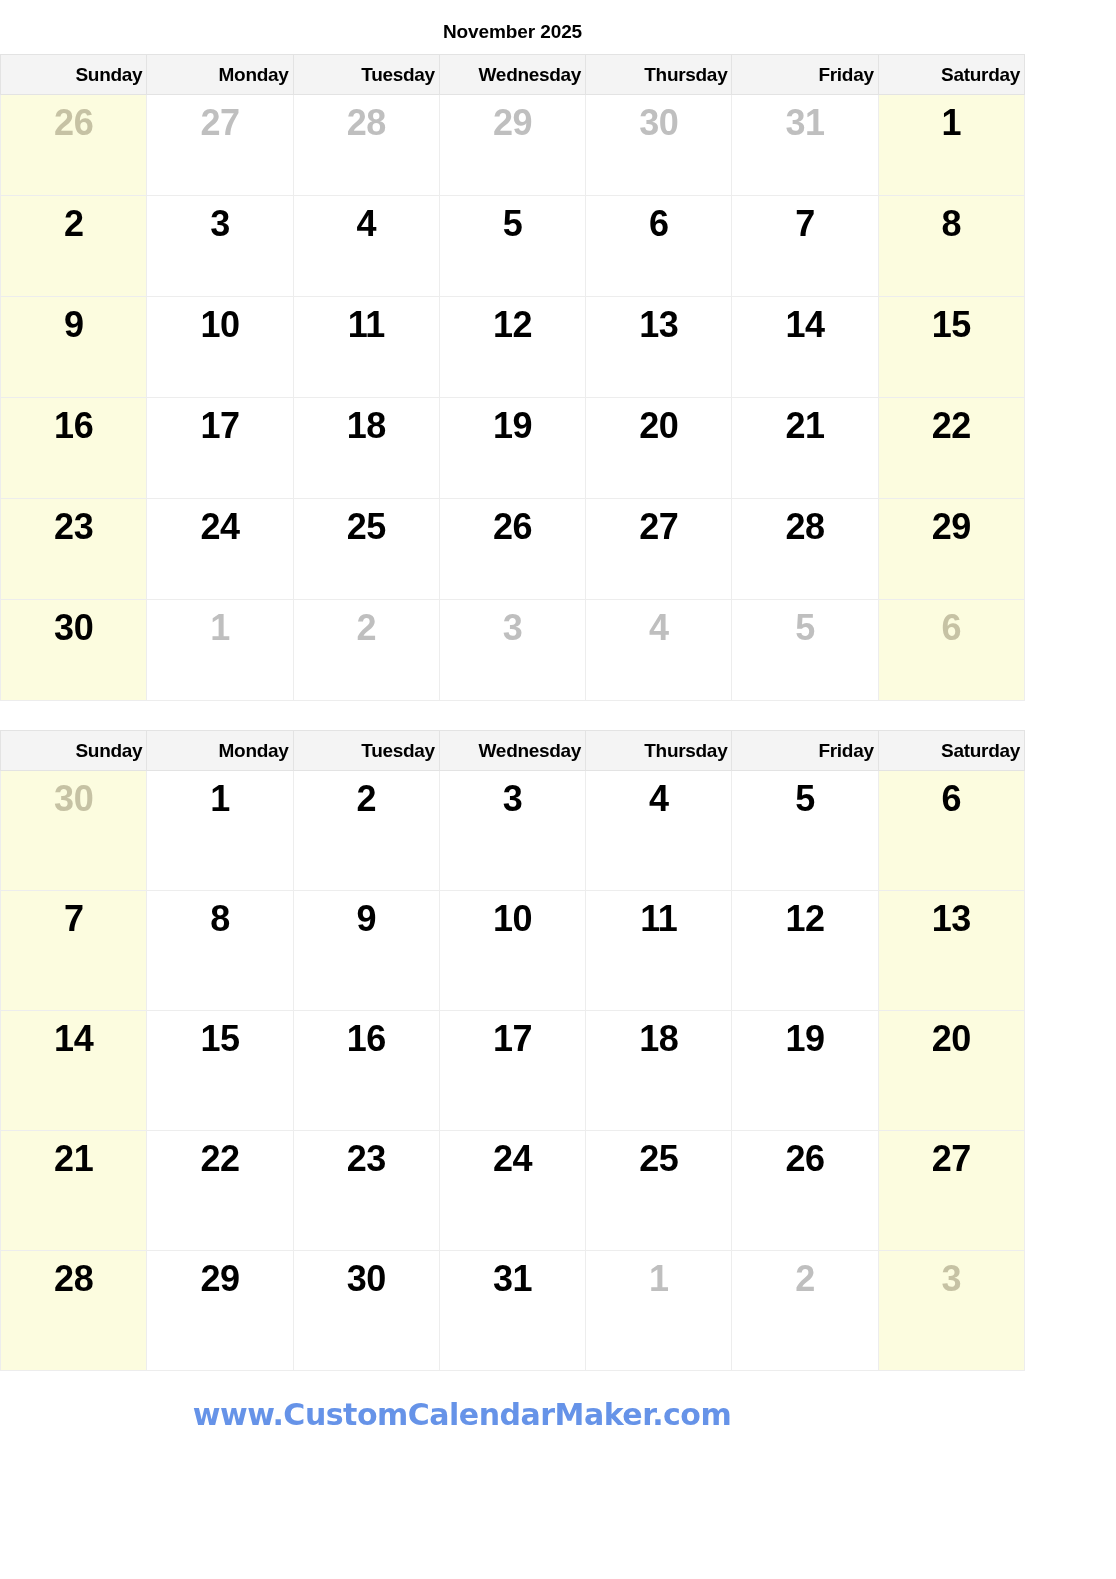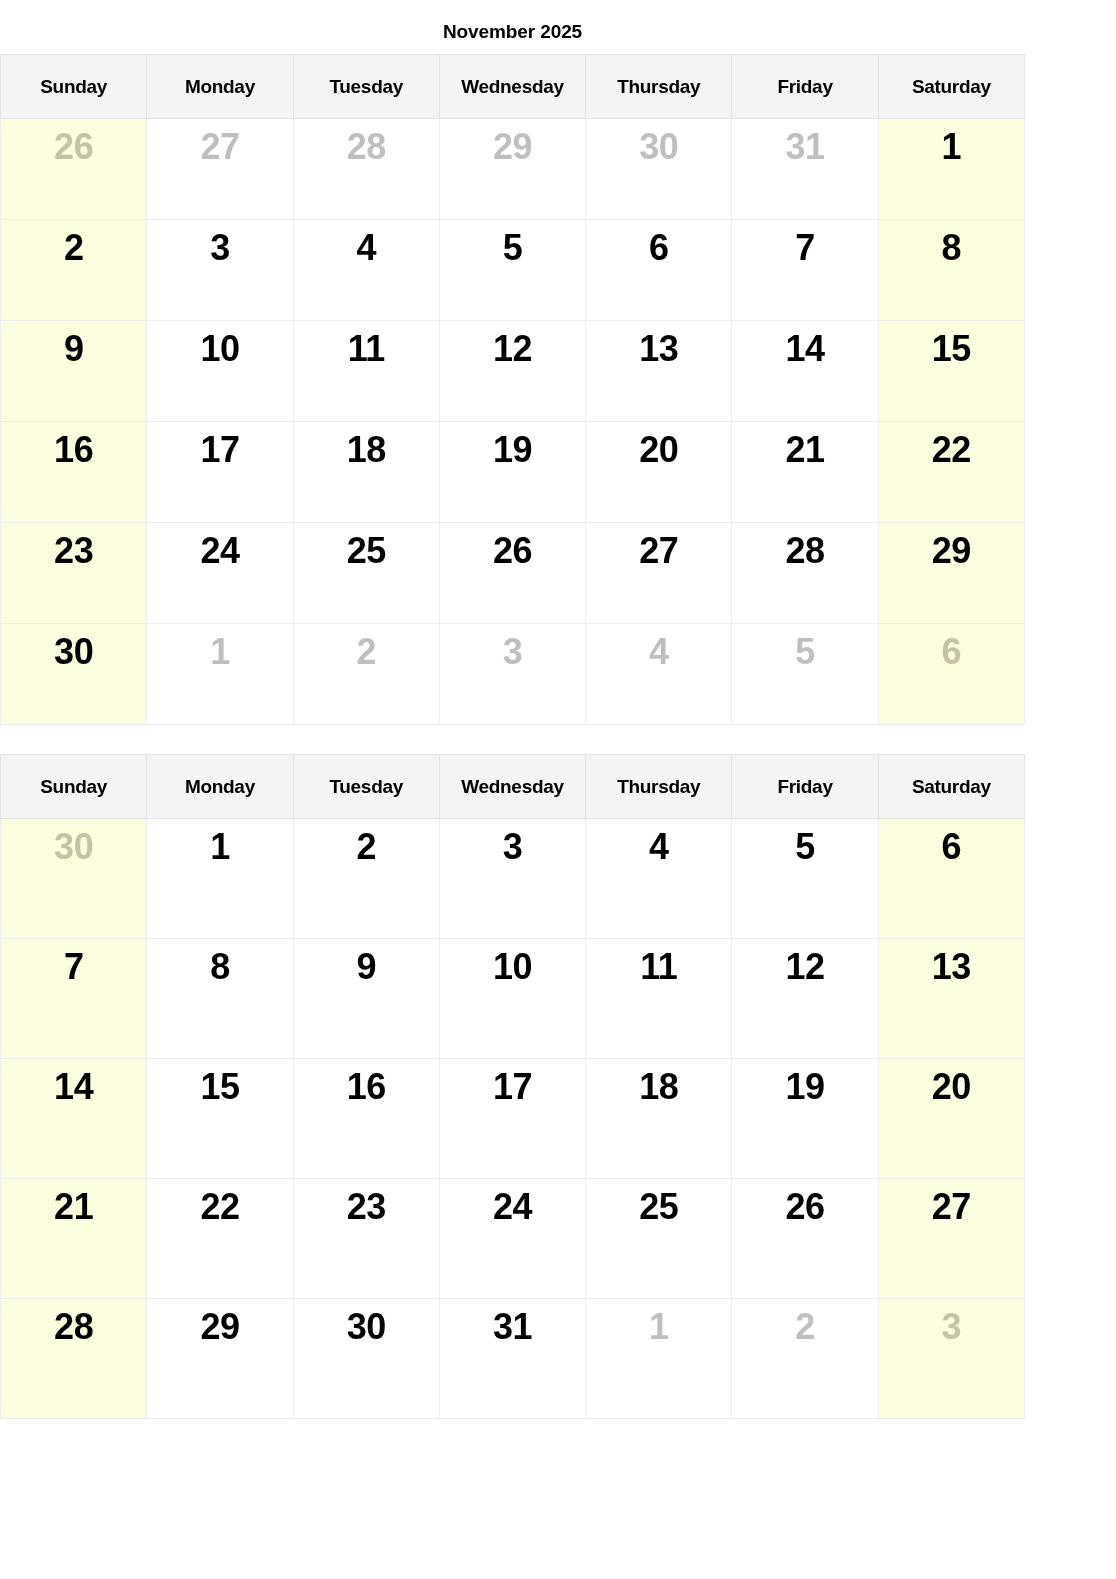--- a/index.html
+++ b/index.html
@@ -45,23 +45,23 @@
     table-layout: fixed;
     border: 1px solid #e3e3e3;
   }
 
   .cal-table th {
     background: #f4f4f4;
     border: 1px solid #e3e3e3;
     font-size: 19px;
     font-weight: bold;
     color: #000000;
-    text-align: center;
+    text-align: right;
     height: 31px;
-    padding: 16px;
+    padding: 4px;
     line-height: 31px;
     letter-spacing: -0.3px;
   }
 
   .cal-table td {
     border: 1px solid #ededed;
     padding: 0;
     vertical-align: top;
     text-align: center;
     background: #ffffff;
@@ -409,14 +409,17 @@
               <span class="daynum muted">2</span>
             </td>
             <td class="weekend">
               <span class="daynum muted">3</span>
             </td>
           </tr>
         </tbody>
     </table>
   </div>
 
+  <div class="footer">
+    <span class="footer-url">www.CustomCalendarMaker.com</span>
+  </div>
 
 </div>
 
 </body></html>

